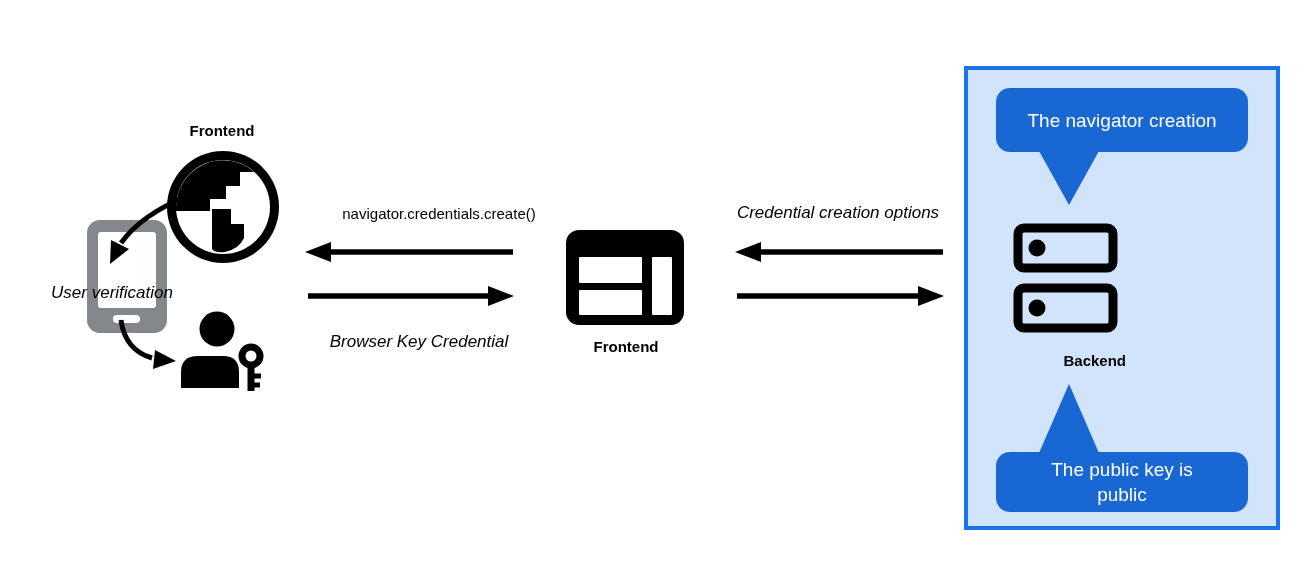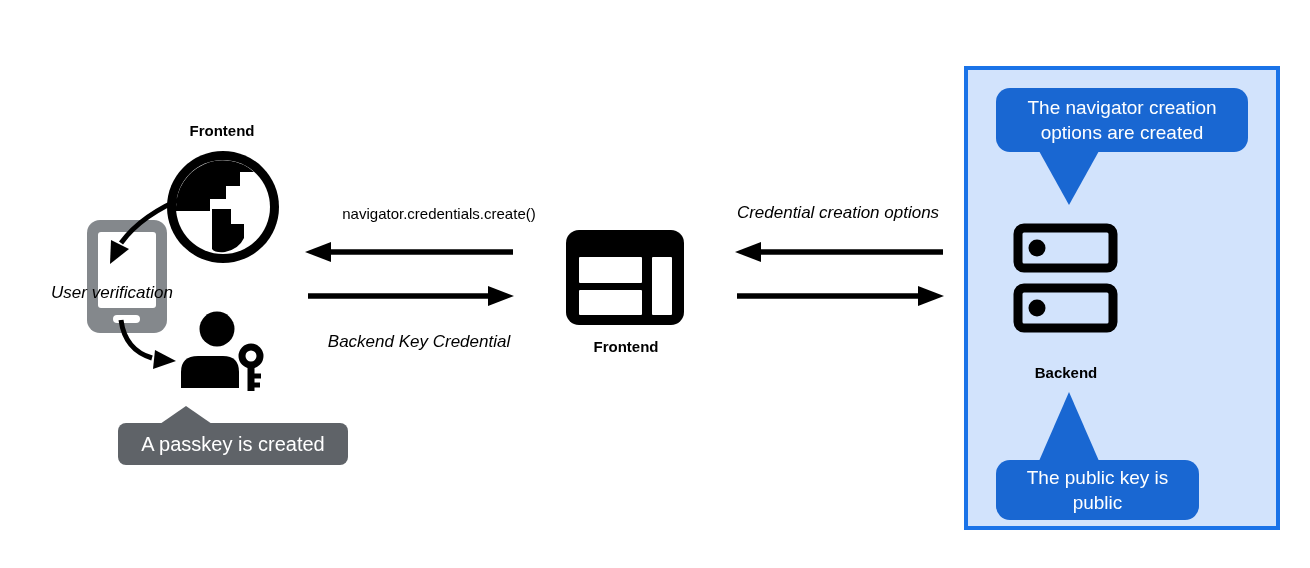--- a/index.html
+++ b/index.html
@@ -22,41 +22,41 @@
 
   
   .label{position:absolute;color:var(--ink);text-align:center;z-index:3;white-space:nowrap;}
   .label.bold{font-weight:700;font-size:15px;}
   .label.regular{font-weight:400;font-size:17px;font-style:italic;}
   .label.mono{font-family:Liberation Sans, sans-serif;font-size:15px;font-weight:400;}
 
   .browser-label{left:162px;top:122px;width:120px;}
   .user-verification-label{left:38px;top:283px;width:148px;}
   .frontend-label{left:566px;top:338px;width:120px;}
-  .backend-label{left:1006px;top:364px;width:120px;}
+  .backend-label{left:1006px;top:352px;width:120px;text-align:right;}
   .api-call-label{left:289px;top:205px;width:300px;}
   .pkc-label{left:319px;top:332px;width:200px;}
   .cco-label{left:713px;top:203px;width:250px;}
   .pke-label{left:738px;top:334px;width:200px;}
 
   
   .tooltip{position:absolute;z-index:4;display:flex;flex-direction:column;justify-content:center;
            align-items:center;text-align:center;color:#fff;}
   .tooltip .line{display:block;}
   .tooltip-dark{left:118px;top:423px;width:230px;height:42px;background:var(--tooltip-gray);
                 border-radius:8px;font-size:20px;}
   .tooltip-dark::before{content:'';position:absolute;bottom:100%;left:42px;margin-bottom:-1px;
                 border-left:26px solid transparent;border-right:26px solid transparent;
                 border-bottom:18px solid var(--tooltip-gray);}
   .tooltip-blue{background:var(--tooltip-blue);border-radius:14px;font-size:19px;line-height:25px;}
   .tooltip-top{left:996px;top:88px;width:252px;height:64px;}
   .tooltip-top::after{content:'';position:absolute;top:100%;left:43px;margin-top:-1px;
                 border-left:30px solid transparent;border-right:30px solid transparent;
                 border-top:54px solid var(--tooltip-blue);}
-  .tooltip-bottom{left:996px;top:452px;width:203px;height:60px;margin-top:8px;}
+  .tooltip-bottom{left:996px;top:452px;width:252px;height:60px;}
   .tooltip-bottom::before{content:'';position:absolute;bottom:100%;left:43px;margin-bottom:-1px;
                 border-left:30px solid transparent;border-right:30px solid transparent;
                 border-bottom:69px solid var(--tooltip-blue);}
 
   svg .stroke{stroke:var(--ink);fill:none;}
   svg .fill{fill:var(--ink);}
 </style>
 </head>
 <body>
 
@@ -127,32 +127,28 @@
     </g>
     <g>
       <line x1="737" y1="296" x2="918" y2="296" class="stroke" stroke-width="5.5"></line>
       <polygon points="944,296 918,286 918,306" class="fill"></polygon>
     </g>
   </svg>
 
   <div class="label bold browser-label">Frontend</div>
   <div class="label regular user-verification-label">User verification</div>
   <div class="label mono api-call-label">navigator.credentials.create()</div>
-  <div class="label regular pkc-label">Backend Key Credential</div>
+  <div class="label regular pkc-label">Browser Key Credential</div>
   <div class="label bold frontend-label">Frontend</div>
   <div class="label regular cco-label">Credential creation options</div>
   <div class="label bold backend-label">Backend</div>
 
-  <div class="tooltip tooltip-dark">
-    <span class="line">A passkey is created</span>
-  </div>
 
   <div class="tooltip tooltip-blue tooltip-top">
     <span class="line">The navigator creation</span>
-    <span class="line">options are created</span>
   </div>
 
   <div class="tooltip tooltip-blue tooltip-bottom">
     <span class="line">The public key is</span>
     <span class="line">public</span>
   </div>
 
 </div>
 
 </body></html>

